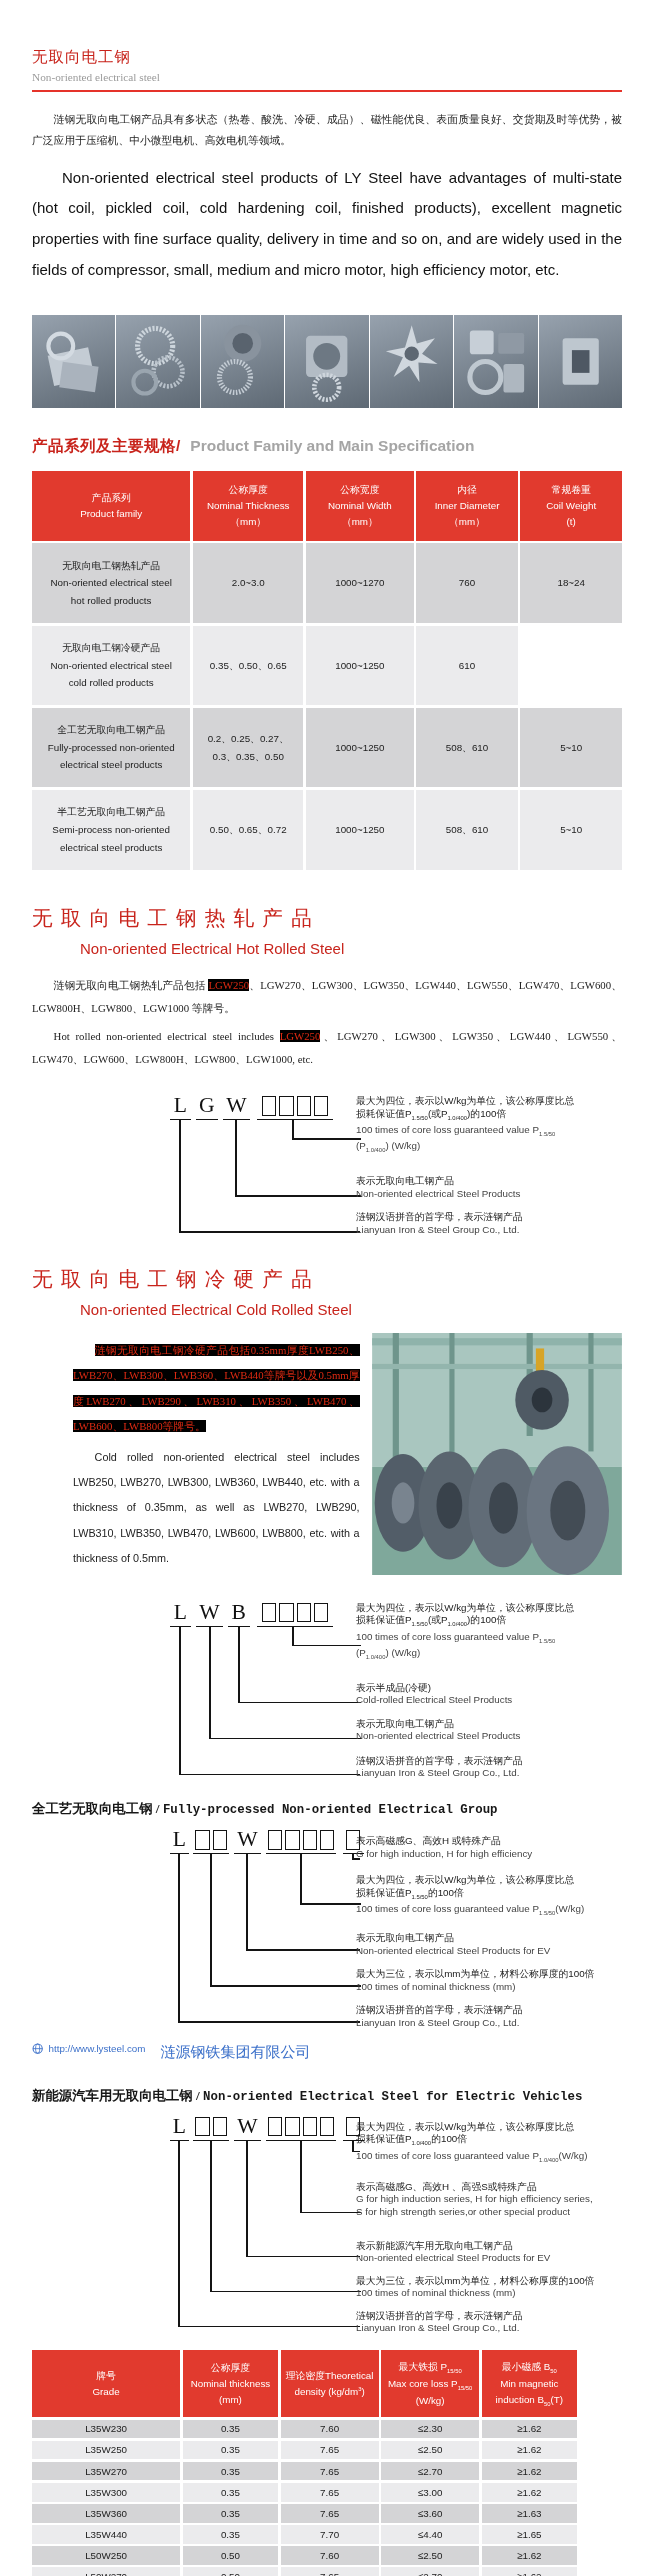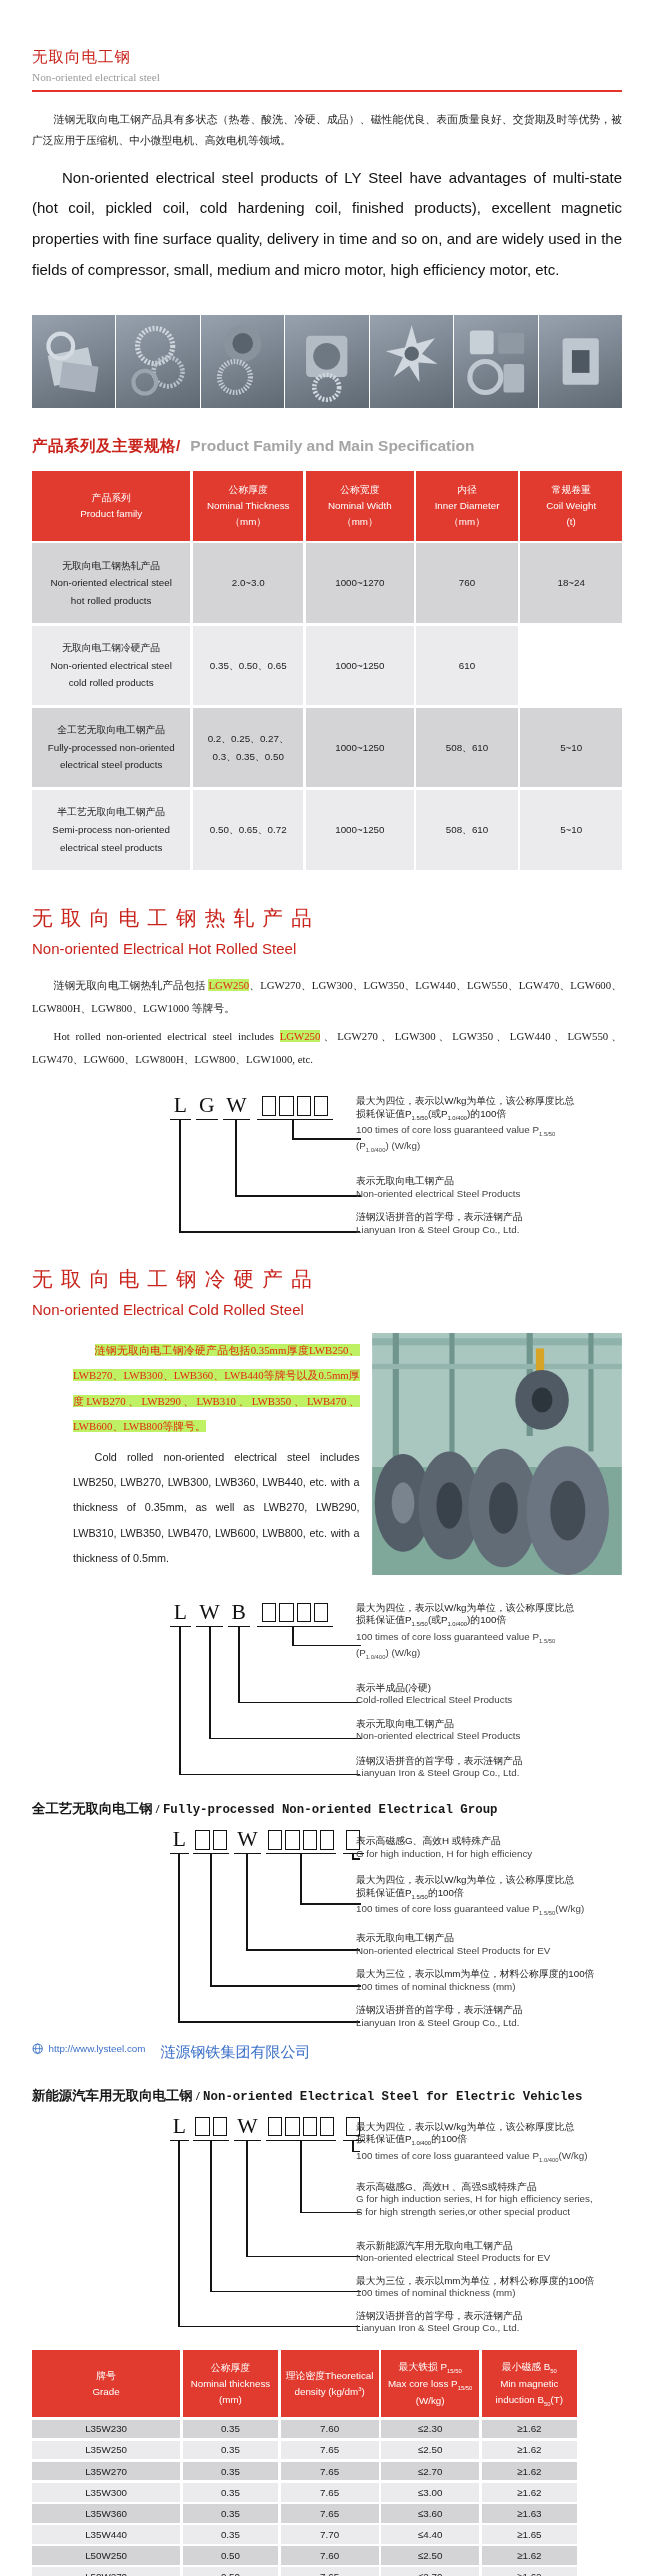--- a/index.html
+++ b/index.html
@@ -1,38 +1,38 @@
 <!DOCTYPE html>
 <html style="font-size:8.2px"><head>
 <meta charset="utf-8">
 <style>
   html,body{margin:0;padding:0;background:#ffffff;}
   body{width:654px;font-family:"Liberation Sans","DejaVu Sans",sans-serif;color:#222;}
   .page{width:654px;box-sizing:border-box;padding:47px 32px 31px 32px;}
   .sub{font-size:0.6em;vertical-align:sub;}
   .sup{font-size:0.6em;vertical-align:super;}
-  .hl{background:#bef264;color:#e02a12;}
+  .hl{background:#000000;color:#e02a12;}
   
   .title-cn{color:#c8241c;font-size:15.5px;letter-spacing:1px;font-family:"Liberation Serif","DejaVu Serif",serif;}
   .title-en{color:#9b9b9b;font-size:11.3px;margin-top:3.1px;font-family:"Liberation Serif","DejaVu Serif",serif;}
   .red-rule{height:1.5px;background:#e5332a;margin-top:7.2px;width:100%;}
   
   .intro-cn{margin:17.5px 0 0 0;font-size:10.8px;line-height:1.95;text-align:justify;text-indent:2em;color:#1d1d1d;font-family:"Liberation Serif","DejaVu Serif",serif;}
   .intro-en{margin:11.3px 0 0 0;font-size:15px;line-height:2.05;text-align:justify;text-indent:2em;color:#111;}
   
   .photo-strip{margin-top:29px;display:flex;gap:1px;height:93px;}
   .photo{flex:1;background:linear-gradient(160deg,#97a2ae,#5e6974);position:relative;overflow:hidden;}
   .photo svg{width:100%;height:100%;display:block;}
   
   .sec{margin:28px 0 13.4px 0;font-size:15.5px;}
   .sec .cnr{color:#c8241c;letter-spacing:0.5px;}
   .sec .enr{color:#a5a5a5;margin-left:5.2px;}
   .bigsec{margin-top:34px;}
   .bigsec .bcn{color:#c8241c;font-size:20.6px;letter-spacing:8.2px;font-family:"Liberation Serif","DejaVu Serif",serif;}
-  .bigsec .ben{color:#c8241c;font-size:15px;margin-top:8.2px;}
+  .bigsec .ben{color:#c8241c;font-size:15px;margin-top:8.2px;margin-left:48px;}
   .plainsec{margin:25px 0 9.3px 0;font-size:13.4px;color:#171717;font-family:"Liberation Serif","DejaVu Serif",serif;}
   .plainsec .psen{font-family:"Liberation Mono","DejaVu Sans Mono",monospace;font-size:12.4px;}
   
   .para{font-size:10.8px;line-height:2.1;text-align:justify;text-indent:2em;margin:5.2px 0 0 0;font-family:"Liberation Serif","DejaVu Serif",serif;}
   
   .gtable{margin-top:14.4px;}
   .gtable .trow{display:grid;gap:2.6px;margin-bottom:2.6px;}
   .family-table{width:100%;}
   .family-table .trow{grid-template-columns:2.65fr 1.85fr 1.8fr 1.7fr 1.7fr;}
   .grade-table{width:545px;}

